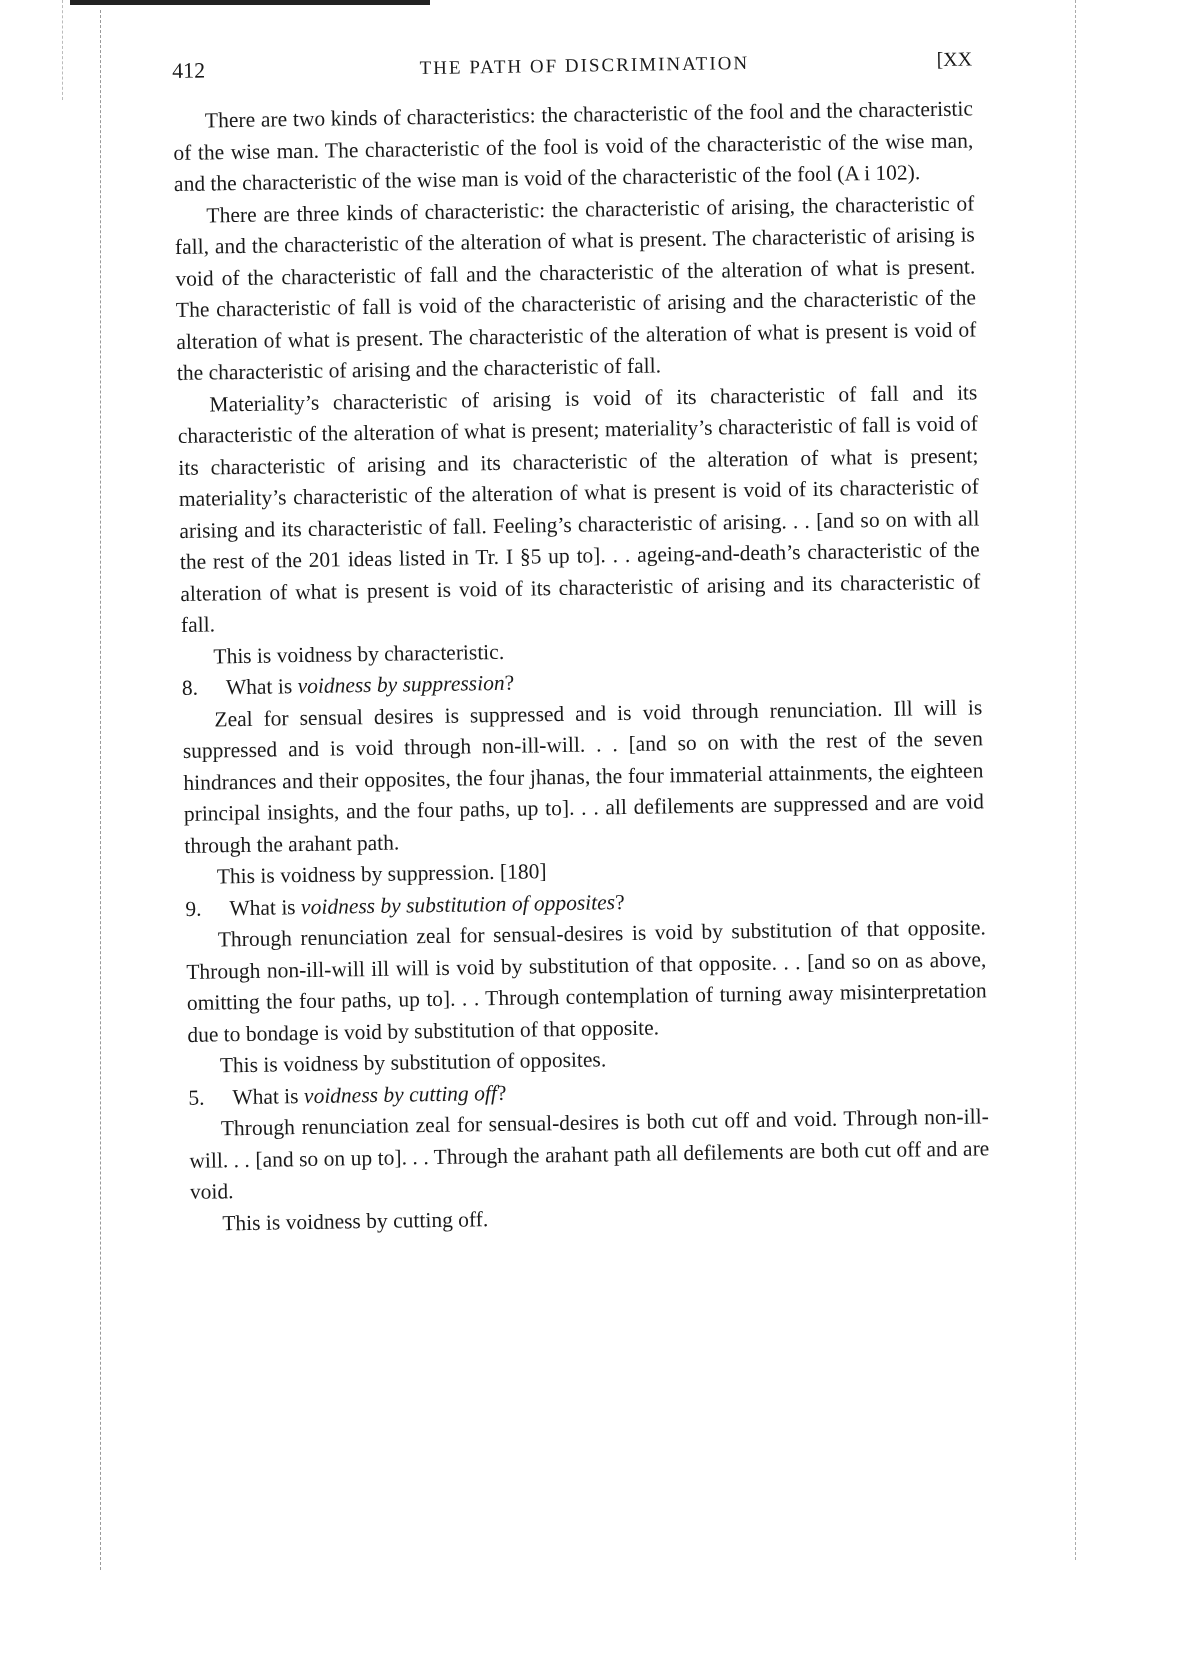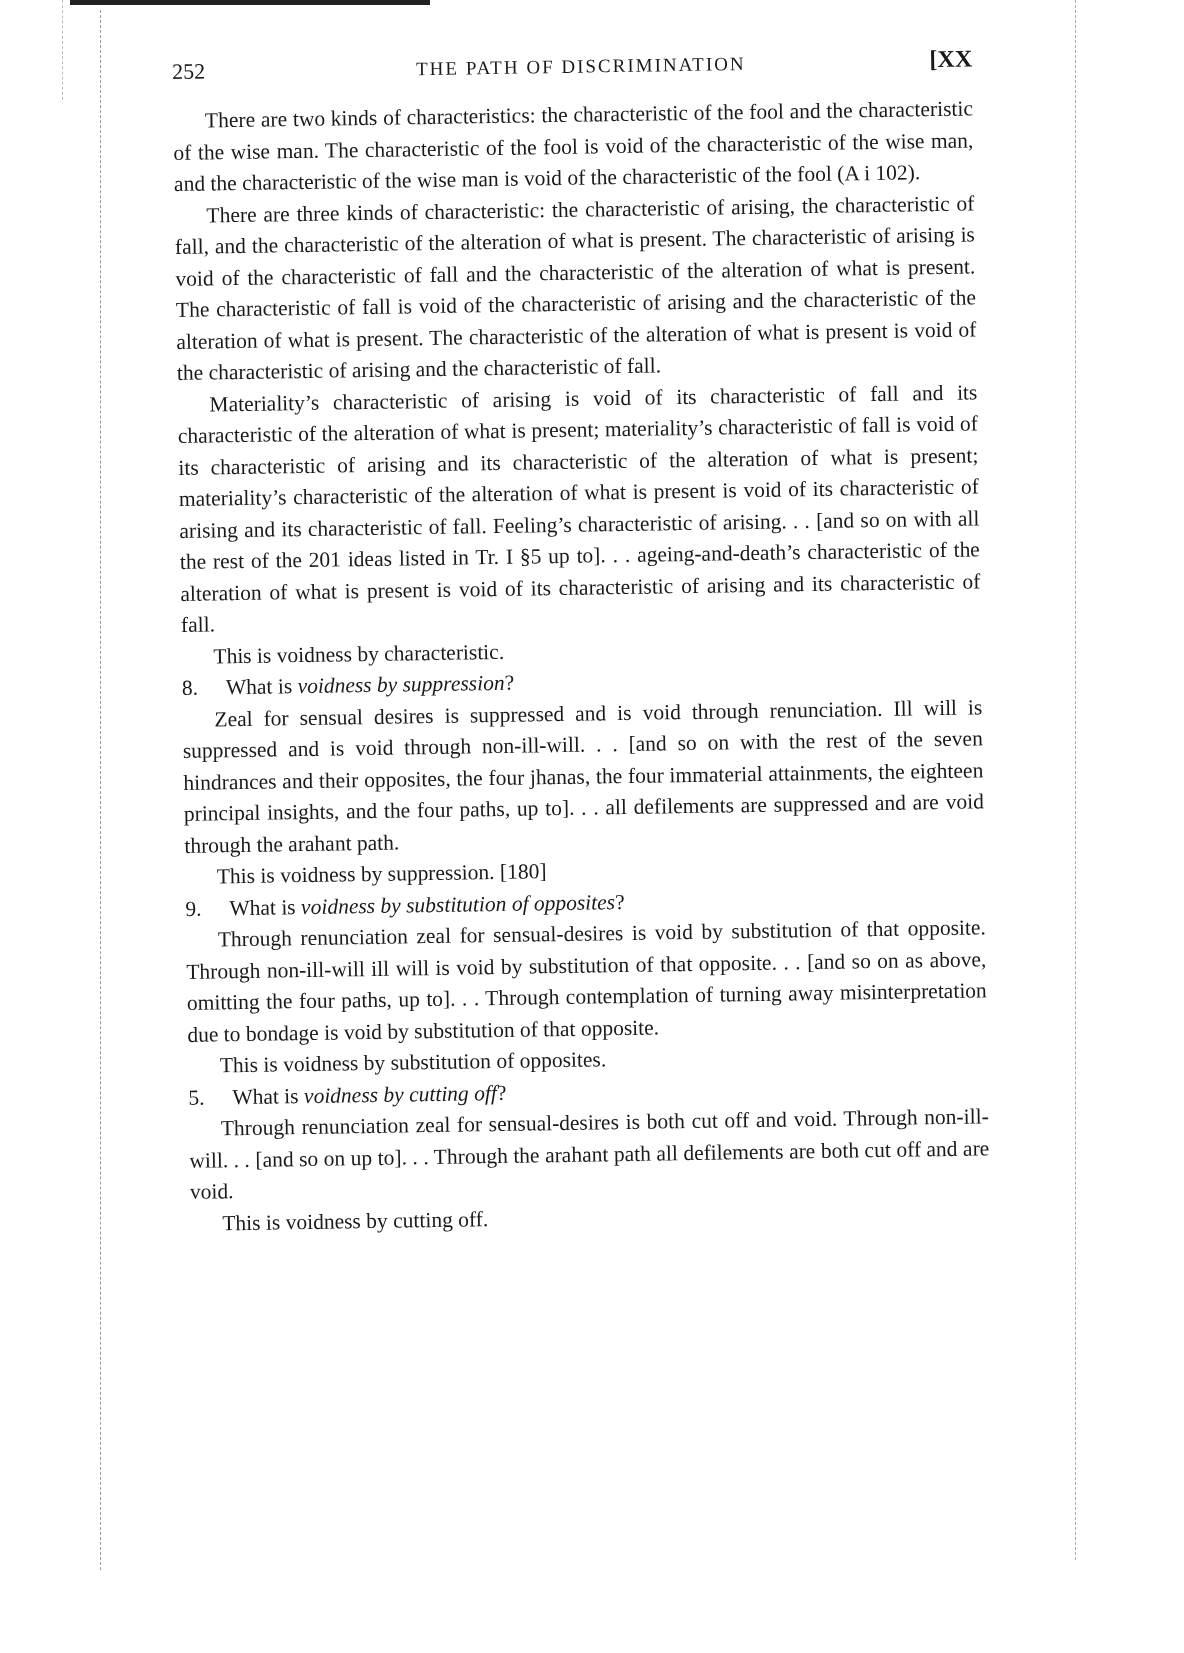--- a/index.html
+++ b/index.html
@@ -11,38 +11,38 @@
     .scan-left { position: absolute; left: 100px; top: 10px; width: 1px; height: 1560px; border-left: 1px dashed #999; }
     .scan-left2 { position: absolute; left: 62px; top: 0; width: 1px; height: 100px; border-left: 1px dashed #bbb; }
     .scan-right { position: absolute; left: 1075px; top: 0; width: 1px; height: 1560px; border-left: 1px dashed #aaa; }
     .page {
       position: absolute; left: 172px; top: 58px; width: 800px;
       transform: rotate(-0.9deg); transform-origin: left top;
     }
     .header { display: flex; justify-content: space-between; align-items: baseline; height: 48px; font-size: 22px; }
     .header .num { width: 60px; }
     .header .title { letter-spacing: 2px; font-size: 19px; }
-    .header .sec { font-size: 24px; font-weight: bold; }
+    .header .sec { font-size: 20px; }
     p { margin: 0; font-size: 21.5px; line-height: 31.5px; text-align: justify; }
     p.ind { text-indent: 32px; }
     p.q { text-indent: 0; }
     .qn { display: inline-block; width: 44px; }
     em { font-style: italic; }
   </style>
 </head>
 <body>
 
 <div class="scan-top"></div>
 <div class="scan-left2"></div>
 <div class="scan-left"></div>
 <div class="scan-right"></div>
 
 <div class="page">
   <div class="header">
-    <span class="num">252</span>
+    <span class="num">412</span>
     <span class="title">THE PATH OF DISCRIMINATION</span>
     <span class="sec">[XX</span>
   </div>
 
   <p class="ind">There are two kinds of characteristics: the characteristic of the fool and the characteristic of the wise man. The characteristic of the fool is void of the characteristic of the wise man, and the characteristic of the wise man is void of the characteristic of the fool (A i 102).</p>
   <p class="ind">There are three kinds of characteristic: the characteristic of arising, the characteristic of fall, and the characteristic of the alteration of what is present. The characteristic of arising is void of the characteristic of fall and the characteristic of the alteration of what is present. The characteristic of fall is void of the characteristic of arising and the characteristic of the alteration of what is present. The characteristic of the alteration of what is present is void of the characteristic of arising and the characteristic of fall.</p>
   <p class="ind">Materiality’s characteristic of arising is void of its characteristic of fall and its characteristic of the alteration of what is present; materiality’s characteristic of fall is void of its characteristic of arising and its characteristic of the alteration of what is present; materiality’s characteristic of the alteration of what is present is void of its characteristic of arising and its characteristic of fall. Feeling’s characteristic of arising. . . [and so on with all the rest of the 201 ideas listed in Tr. I §5 up to]. . . ageing-and-death’s characteristic of the alteration of what is present is void of its characteristic of arising and its characteristic of fall.</p>
   <p class="ind">This is voidness by characteristic.</p>
 
   <p class="q">

